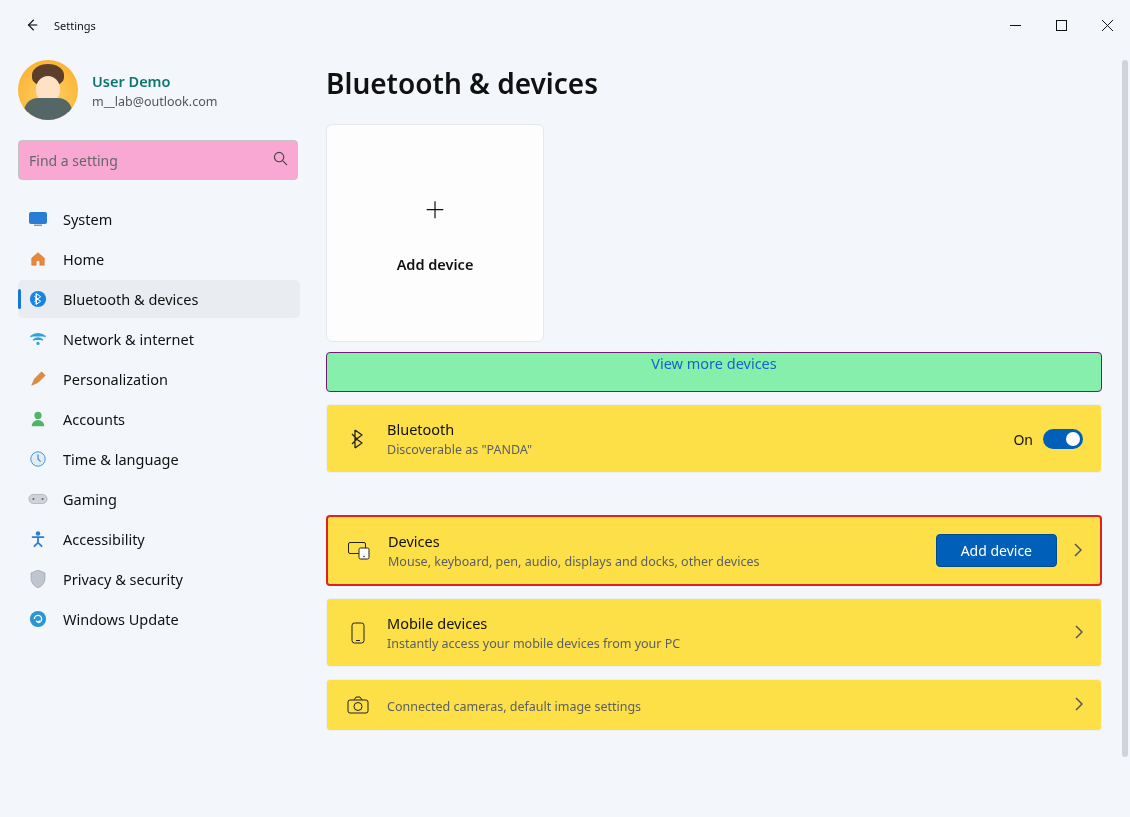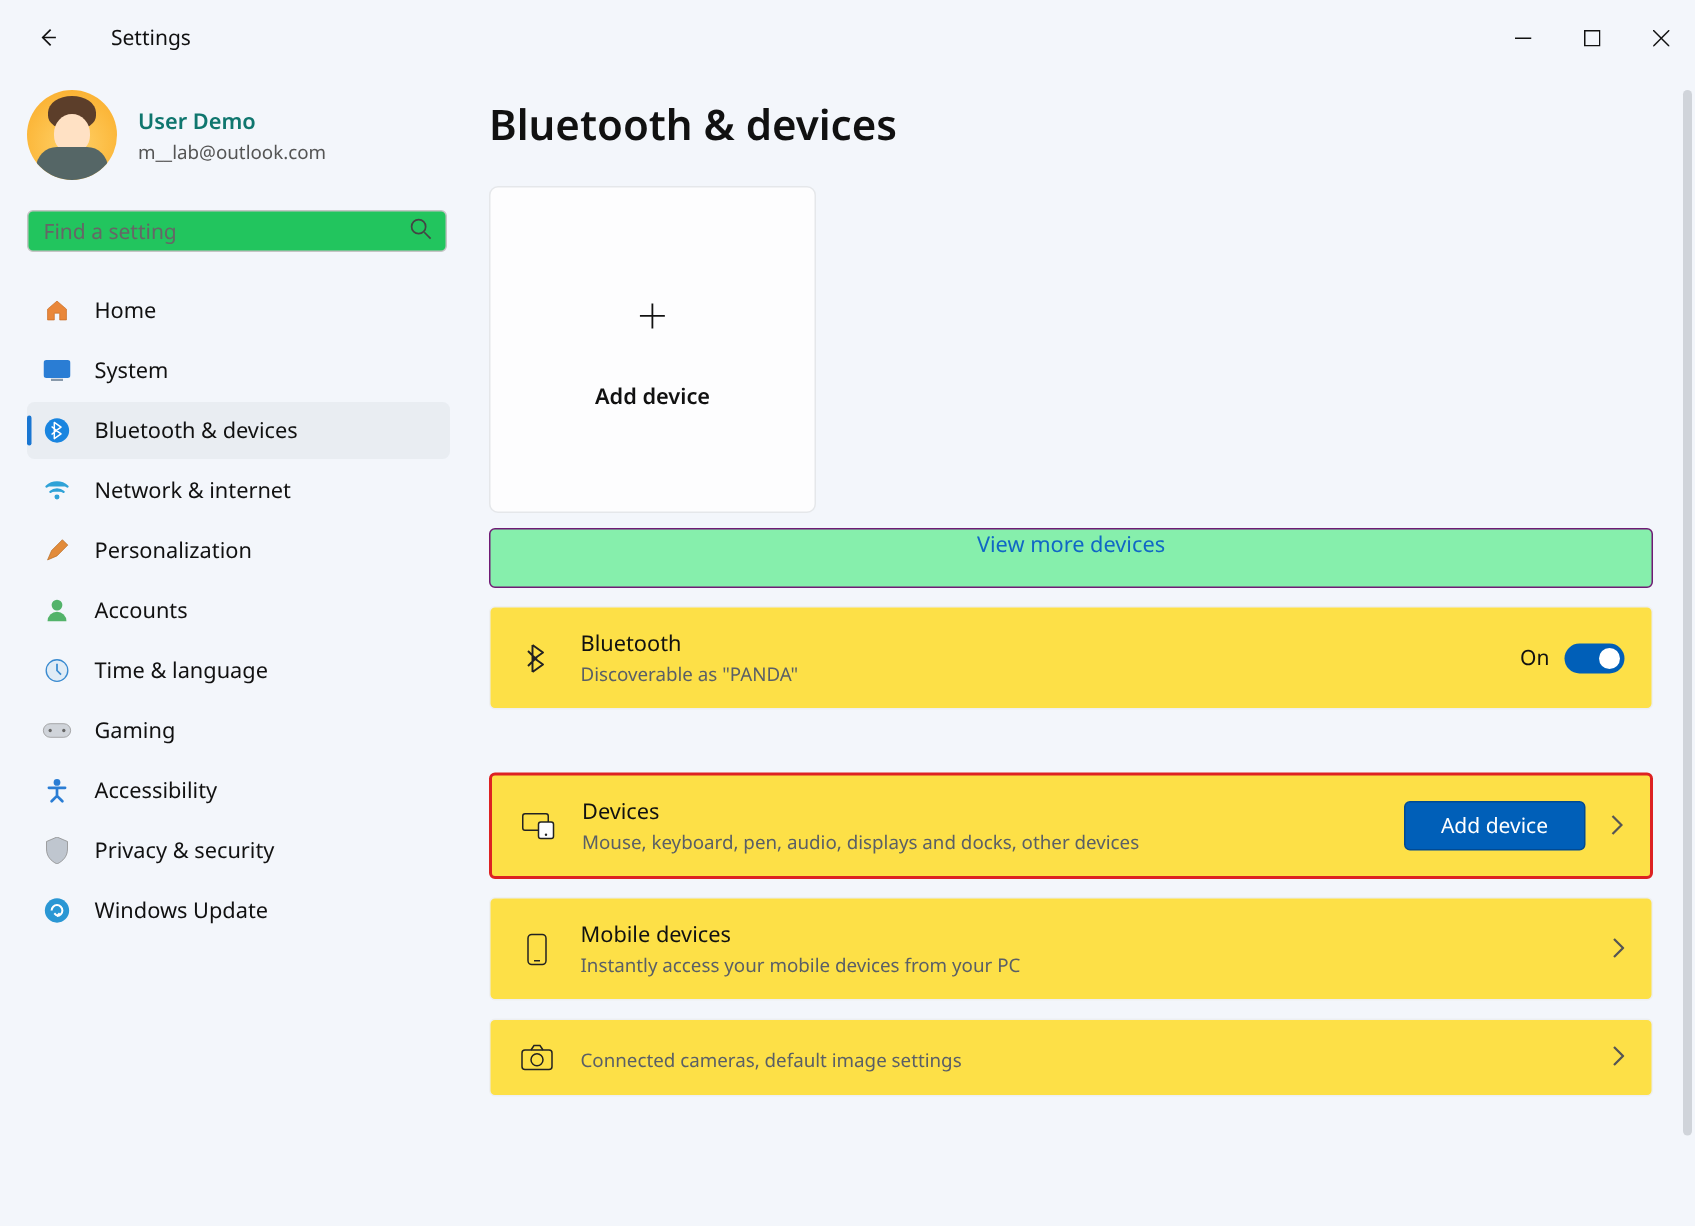--- a/index.html
+++ b/index.html
@@ -1,34 +1,34 @@
 <!DOCTYPE html>
 <html><head>
 <meta charset="utf-8">
 <style>
   * { box-sizing: border-box; margin: 0; padding: 0; font-family: "Segoe UI", system-ui, -apple-system, sans-serif; }
   html,body { width:1130px; height:817px; background:#f3f6fb; overflow:hidden; }
   .window { width:1130px; height:817px; position:relative; background:#f3f6fb; display:flex; flex-direction:column; }
   .titlebar { height:50px; display:flex; align-items:center; position:relative; }
   .back-btn { width:36px; height:36px; margin-left:14px; display:flex; align-items:center; justify-content:center; border-radius:4px; cursor:pointer; }
-  .titlebar-title { font-size:14px; color:#111; margin-left:24px; }
+  .titlebar-title { font-size:11px; color:#111; margin-left:4px; }
   .win-controls { position:absolute; right:0; top:0; height:50px; display:flex; }
   .win-ctl { width:46px; height:50px; display:flex; align-items:center; justify-content:center; cursor:pointer; }
   .body-row { flex:1; display:flex; overflow:hidden; }
   .sidebar { width:312px; padding-left:18px; padding-right:12px; display:flex; flex-direction:column; }
   .user-block { display:flex; align-items:center; margin-top:10px; margin-bottom:20px; }
   .avatar-wrap { width:60px; height:60px; border-radius:50%; overflow:hidden; background:radial-gradient(circle at 50% 60%, #ffd26a 0%, #fcba3f 60%, #f9a825 100%); position:relative; }
   .avatar-hair { position:absolute; top:4px; left:14px; width:32px; height:22px; background:#5c3e2a; border-radius:50% 50% 40% 40%; }
   .avatar-head { position:absolute; top:16px; left:18px; width:24px; height:26px; background:#ffe1c4; border-radius:50% 50% 45% 45%; }
   .avatar-shoulders { position:absolute; bottom:-4px; left:6px; width:48px; height:26px; background:#566; border-radius:14px 14px 0 0; }
   .user-text { margin-left:14px; }
   .user-name { font-size:14.5px; font-weight:600; color:#0f766e; margin-bottom:2px; }
   .user-email { font-size:12.5px; color:#555; }
   .search-wrap { position:relative; margin-bottom:20px; }
-  .search-input { width:280px; height:28px; border:1px solid #c4c4c4; border-radius:4px; background:#22c55e; padding:0 36px 0 10px; font-size:14px; color:#333; outline:none; }
+  .search-input { width:280px; height:40px; border:1px solid #c4c4c4; border-radius:4px; background:#f9a8d4; padding:0 36px 0 10px; font-size:14px; color:#333; outline:none; }
   .search-input::placeholder { color:#666; }
   .search-icon { position:absolute; right:12px; top:50%; transform:translateY(-50%); color:#444; }
   .nav-list { display:flex; flex-direction:column; gap:2px; }
   .nav-item { height:38px; display:flex; align-items:center; border-radius:5px; padding-left:10px; cursor:pointer; color:#111; font-size:14.5px; position:relative; }
   .nav-item.active { background:#e9edf2; }
   .nav-item.active::before { content:""; position:absolute; left:0; top:9px; width:3px; height:20px; background:#1976d2; border-radius:2px; }
   .nav-ico { width:20px; height:20px; display:flex; align-items:center; justify-content:center; margin-right:15px; }
   .content { flex:1; overflow-y:auto; padding-right:28px; padding-left:14px; }
   .page-title { font-size:28px; font-weight:600; color:#111; margin-top:14px; margin-bottom:22px; }
   .add-device-card { width:218px; height:218px; border:1px solid #e5e7ea; background:#fdfdfe; border-radius:6px; display:flex; flex-direction:column; align-items:center; justify-content:center; cursor:pointer; margin-bottom:10px; }
@@ -36,21 +36,21 @@
   .add-device-label { font-size:14.5px; font-weight:600; color:#111; }
   .link-card { width:776px; height:40px; border:1px solid #701a75; background:#86efac; border-radius:4px; display:flex; justify-content:center; cursor:pointer; margin-bottom:12px; }
   .link-card-text { color:#1067c5; font-size:14.5px; }
   .row-card { width:776px; border:1px solid #edeff2; background:#fde047; border-radius:4px; display:flex; align-items:center; padding:14px 18px; margin-bottom:12px; cursor:pointer; position:relative; }
   .row-card.highlight { border:2.5px solid #d22; }
   .row-icon { width:26px; display:flex; align-items:center; justify-content:center; margin-right:16px; color:#222; }
   .row-text { flex:1; }
   .row-title { font-size:14.5px; color:#111; }
   .row-sub { font-size:12.5px; color:#5a5f66; margin-top:2px; }
   .row-chevron { color:#555; margin-left:12px; }
-  .toggle-group { display:flex; align-items:center; gap:10px; }
+  .toggle-group { display:flex; align-items:flex-end; gap:10px; }
   .toggle-label { font-size:14px; color:#111; }
   .toggle { width:40px; height:20px; background:#005fb8; border-radius:10px; position:relative; cursor:pointer; }
   .toggle-knob { position:absolute; width:14px; height:14px; background:#fff; border-radius:50%; top:3px; right:3px; }
   .pill-btn { background:#005fb8; color:#fff; border:1px solid #004a93; border-radius:4px; padding:6px 24px; font-size:14px; cursor:pointer; margin-right:4px; }
   .scrollbar-fake { position:absolute; right:2px; top:60px; bottom:60px; width:6px; background:#d0d4da; border-radius:3px; }
   .spacer-30 { height:30px; }
 </style>
 </head>
 <body>
 
@@ -103,34 +103,34 @@
           <svg width="15" height="15" viewBox="0 0 16 16">
               <circle cx="6.5" cy="6.5" r="5" stroke="#444" stroke-width="1.2" fill="none"></circle>
               <line x1="10.5" y1="10.5" x2="15" y2="15" stroke="#444" stroke-width="1.2"></line>
             </svg>
         </span>
       </div>
 
       <div class="nav-list">
         <div class="nav-item">
           <span class="nav-ico">
-              <svg width="18" height="18" viewBox="0 0 20 20">
-                <path d="M3 9 L10 3 L17 9 V17 H12 V12 H8 V17 H3 Z" fill="#e9873a" stroke="#c86a1f" stroke-width="0.5"></path>
-              </svg>
-            </span>
-          <span>Home</span>
-        </div>
-        <div class="nav-item">
-          <span class="nav-ico">
               <svg width="18" height="14" viewBox="0 0 18 14">
                 <rect x="0" y="0" width="18" height="12" rx="2" fill="#2a7dd4"></rect>
                 <rect x="5" y="12.5" width="8" height="1.5" fill="#89a"></rect>
               </svg>
             </span>
           <span>System</span>
+        </div>
+        <div class="nav-item">
+          <span class="nav-ico">
+              <svg width="18" height="18" viewBox="0 0 20 20">
+                <path d="M3 9 L10 3 L17 9 V17 H12 V12 H8 V17 H3 Z" fill="#e9873a" stroke="#c86a1f" stroke-width="0.5"></path>
+              </svg>
+            </span>
+          <span>Home</span>
         </div>
         <div class="nav-item active">
           <span class="nav-ico">
               <svg width="18" height="18" viewBox="0 0 20 20">
                 <circle cx="10" cy="10" r="9" fill="#1985e0"></circle>
                 <path d="M8 4 L13 7.5 L8 11 L8 9 L13 12.5 L8 16 Z M8 4 V16 M6 7 L10 10.5 M6 13 L10 9.5" stroke="#fff" stroke-width="1.1" fill="none" stroke-linejoin="round"></path>
               </svg>
             </span>
           <span>Bluetooth &amp; devices</span>
         </div>

